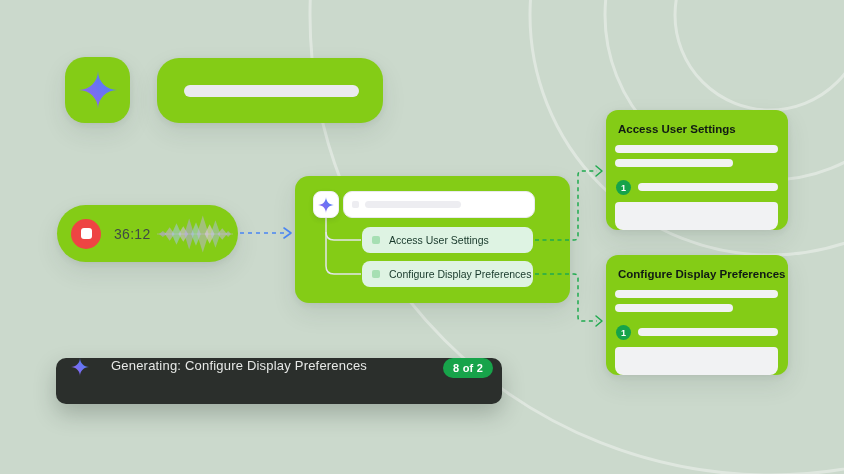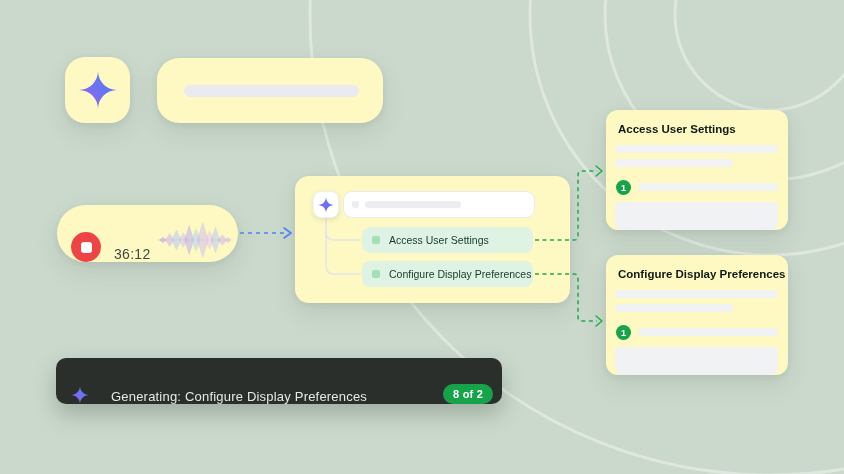--- a/index.html
+++ b/index.html
@@ -1,32 +1,32 @@
 <!DOCTYPE html>
 <html><head>
 <meta charset="utf-8">
 <style>
   html,body{margin:0;padding:0;background:#9fb3a1;font-family:"Liberation Sans",sans-serif;}
   #canvas{position:relative;width:844px;height:474px;background:#cbd9cc;overflow:hidden;}
   .abs{position:absolute;}
-  .card{background:#fef9c3;box-shadow:0 10px 24px rgba(40,60,48,.10),0 2px 6px rgba(40,60,48,.07);}
+  .card{background:#84cc16;box-shadow:0 10px 24px rgba(40,60,48,.10),0 2px 6px rgba(40,60,48,.07);}
 
   
   #bg-rings{position:absolute;inset:0;z-index:0;}
 
   
   #app-tile{left:65px;top:57px;width:65px;height:66px;border-radius:20px;z-index:2;
     display:flex;align-items:center;justify-content:center;}
   #prompt-bar{left:157px;top:58px;width:226px;height:65px;border-radius:22px;z-index:2;
     display:flex;align-items:center;padding-left:27px;box-sizing:border-box;}
   #prompt-bar .skl{width:175px;height:12px;border-radius:6px;background:#eaeaef;}
 
   
   #voice-pill{left:57px;top:205px;width:181px;height:57px;border-radius:29px;z-index:2;
-    display:flex;align-items:flex-end;padding:0 10px 0 14px;box-sizing:border-box;}
+    display:flex;align-items:center;padding:0 10px 0 14px;box-sizing:border-box;}
   #stop-btn{width:30px;height:30px;border-radius:50%;background:#ee4443;border:none;
     display:flex;align-items:center;justify-content:center;cursor:pointer;flex:0 0 auto;}
   #stop-btn .sq{width:11px;height:11px;border-radius:3px;background:#fff;}
   #timer{margin-left:13px;font-size:14px;color:#404a45;letter-spacing:.3px;}
   #wave{margin-left:6px;flex:0 0 auto;}
 
   
   #plan-card{left:295px;top:176px;width:275px;height:127px;border-radius:14px;z-index:2;}
   #plan-tile{position:absolute;left:18px;top:15px;width:26px;height:27px;border-radius:8px;
     background:#fff;border:1px solid #eef0f2;box-shadow:0 2px 5px rgba(40,60,48,.12);box-sizing:border-box;
@@ -47,21 +47,21 @@
   .result-card .title{position:absolute;left:12px;top:13px;font-size:11.5px;font-weight:700;color:#101a14;white-space:nowrap;}
   .result-card .b1{position:absolute;left:9px;top:35px;width:163px;height:8px;border-radius:4px;background:#f1f2f3;}
   .result-card .b2{position:absolute;left:9px;top:49px;width:118px;height:8px;border-radius:4px;background:#f1f2f3;}
   .result-card .step{position:absolute;left:10px;top:70px;width:15px;height:15px;border-radius:50%;
     background:#16a34a;color:#fff;font-size:9px;font-weight:700;display:flex;align-items:center;justify-content:center;}
   .result-card .b3{position:absolute;left:32px;top:73px;width:140px;height:8px;border-radius:4px;background:#f1f2f3;}
   .result-card .foot{position:absolute;left:9px;right:10px;top:92px;bottom:0;background:#f1f2f3;border-radius:4px 4px 8px 8px;}
 
   
   #toast{left:56px;top:358px;width:446px;height:46px;border-radius:10px;background:#2b2f2c;z-index:6;
-    display:flex;align-items:flex-end;padding:0 9px 0 15px;box-sizing:border-box;
+    display:flex;align-items:flex-start;padding:0 9px 0 15px;box-sizing:border-box;
     box-shadow:0 10px 22px rgba(30,45,36,.25);}
   #toast .msg{margin-left:22px;font-size:13px;color:#e7e9e7;letter-spacing:.2px;}
   #toast .badge{margin-left:auto;background:#17a34a;color:#fff;font-size:11px;font-weight:700;
     padding:4px 10px;border-radius:999px;letter-spacing:.2px;}
 
   #arrows{position:absolute;inset:0;z-index:5;pointer-events:none;}
 </style>
 </head>
 <body>
 

